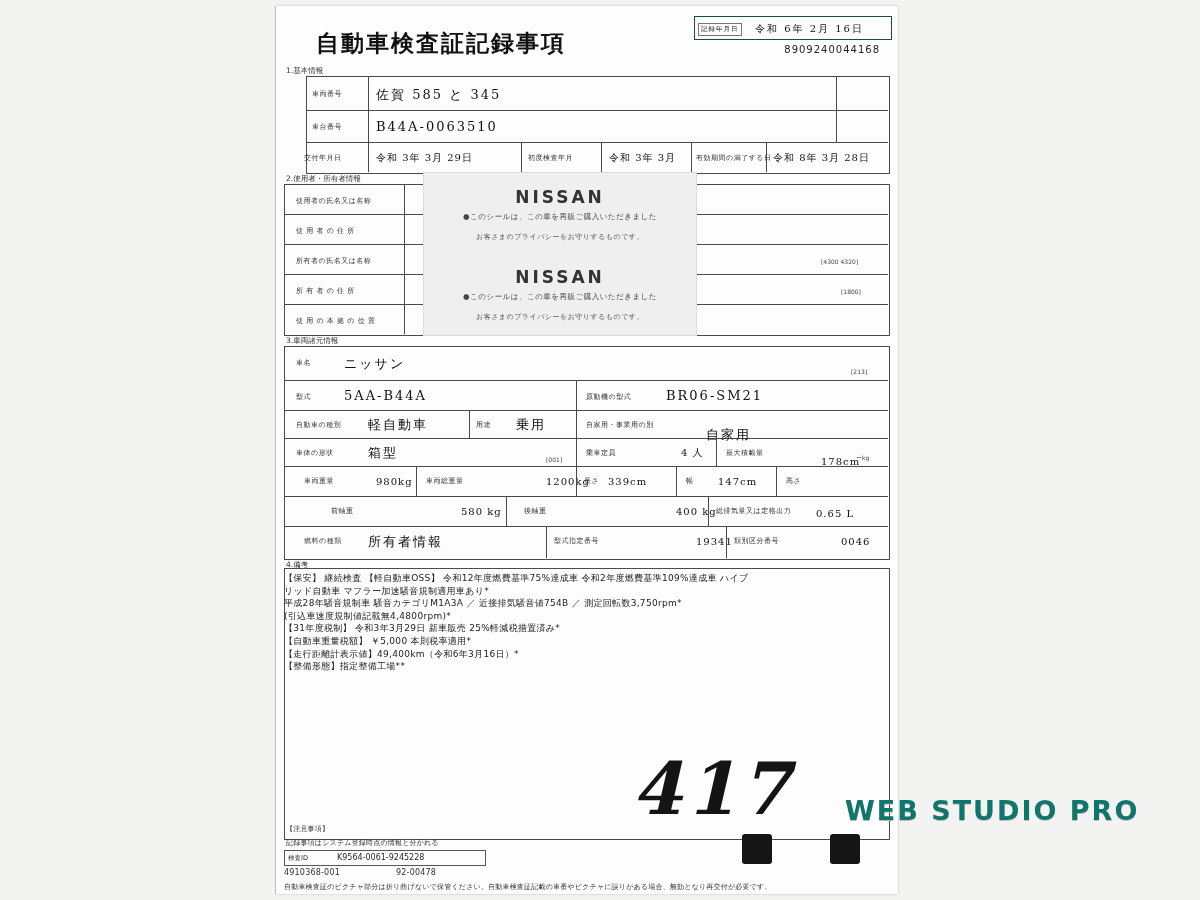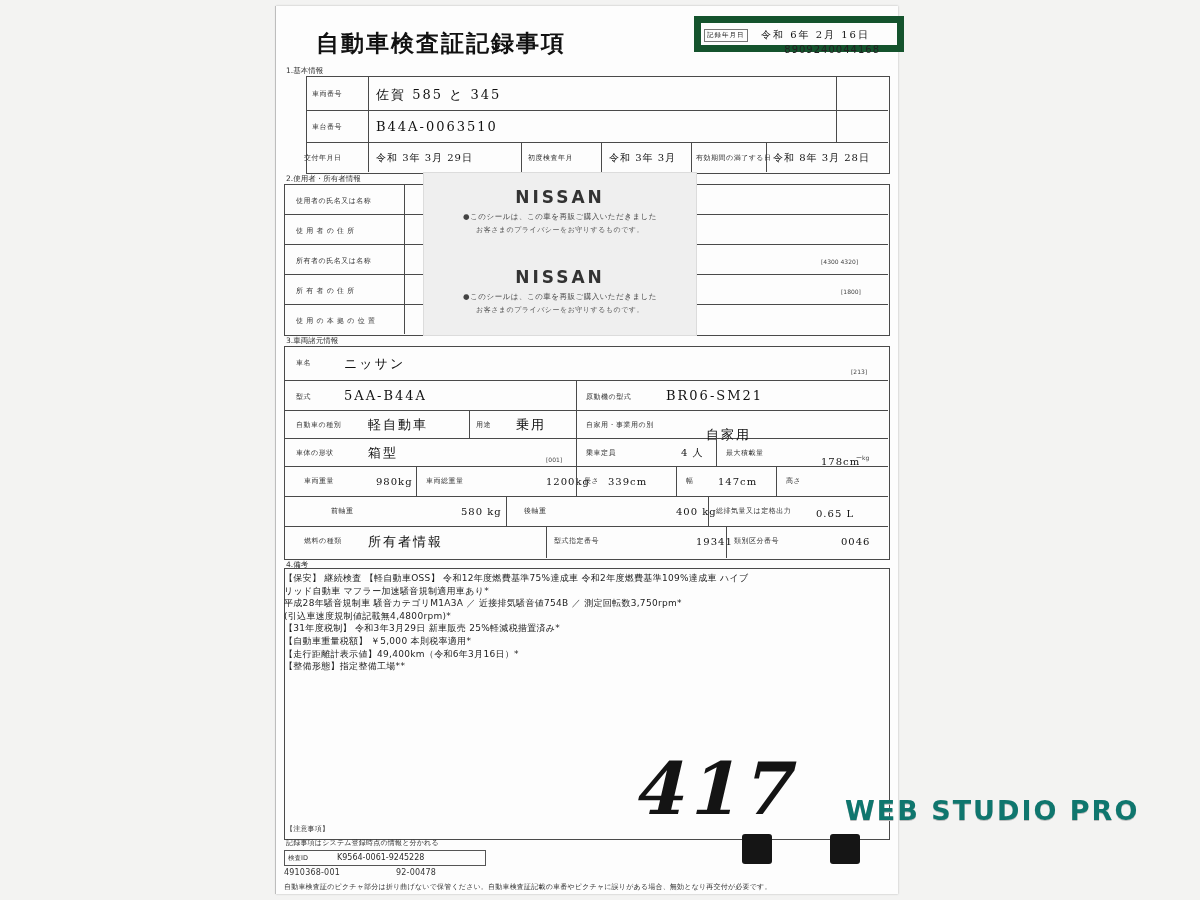--- a/index.html
+++ b/index.html
@@ -27,21 +27,21 @@
     background:#bdbdbd;
   }
   .title{
     position:absolute;left:40px;top:22px;
     font-size:23px;letter-spacing:2px;font-weight:bold;
     color:#111;
     font-family:"DejaVu Serif", serif;
   }
   .dateBox{
     position:absolute;left:418px;top:10px;width:196px;height:22px;
-    border:7px solid #14532d;font-size:8px;
+    border:1px solid #14532d;font-size:8px;
   }
   .dateBox .lbl{position:absolute;left:3px;top:6px;font-size:6.5px;border:1px solid #777;padding:1px 2px;}
   .dateBox .val{position:absolute;left:60px;top:5px;font-size:10px;letter-spacing:2px;}
   .docnum{
     position:absolute;right:18px;top:38px;font-size:10px;letter-spacing:1px;color:#222;
   }
   
   .frame{position:absolute;border:1px solid #4a4a4a;}
   .hline{position:absolute;background:#4a4a4a;height:1px;}
   .vline{position:absolute;background:#4a4a4a;width:1px;}
@@ -52,21 +52,21 @@
   .valsm{position:absolute;font-size:10px;color:#111;letter-spacing:1px;font-family:"DejaVu Serif", serif;}
   .tiny{position:absolute;font-size:6px;color:#444;}
   
   .sticker{
     position:absolute;left:147px;top:166px;width:272px;height:162px;
     background:#efefef;border:1px solid #dcdcdc;
   }
   .stk{position:absolute;width:100%;text-align:center;}
   .stk .brand{font-size:17px;font-weight:bold;letter-spacing:3px;color:#333;font-family:"DejaVu Sans",sans-serif;}
   .stk .l1{font-size:7.5px;color:#444;margin-top:5px;letter-spacing:.5px;}
-  .stk .l2{font-size:7px;color:#555;margin-top:3px;letter-spacing:.5px;}
+  .stk .l2{font-size:7px;color:#555;margin-top:10px;letter-spacing:.5px;}
   
   .remarks{position:absolute;left:8px;top:566px;width:604px;font-size:9px;line-height:12.6px;color:#1d1d1d;letter-spacing:.3px;}
   .remarks div{white-space:nowrap;overflow:hidden;}
   
   .hand{
     position:absolute;left:362px;top:740px;
     font-size:72px;font-weight:bold;color:#141414;
     font-family:"DejaVu Serif", serif;
     transform:skewX(-13deg);
     letter-spacing:4px;

